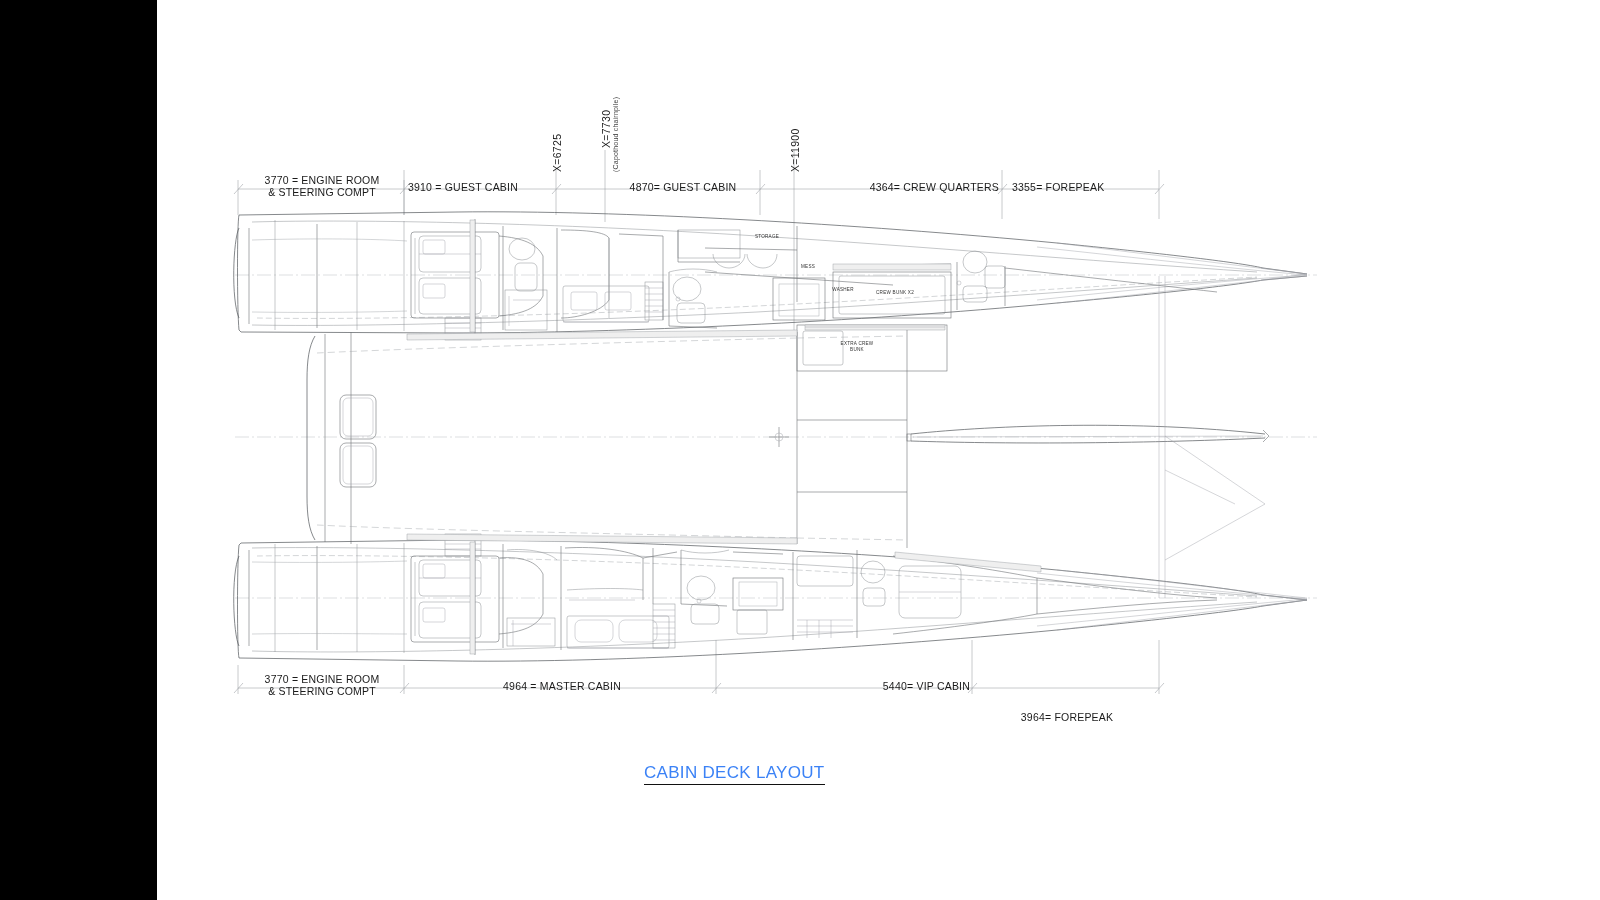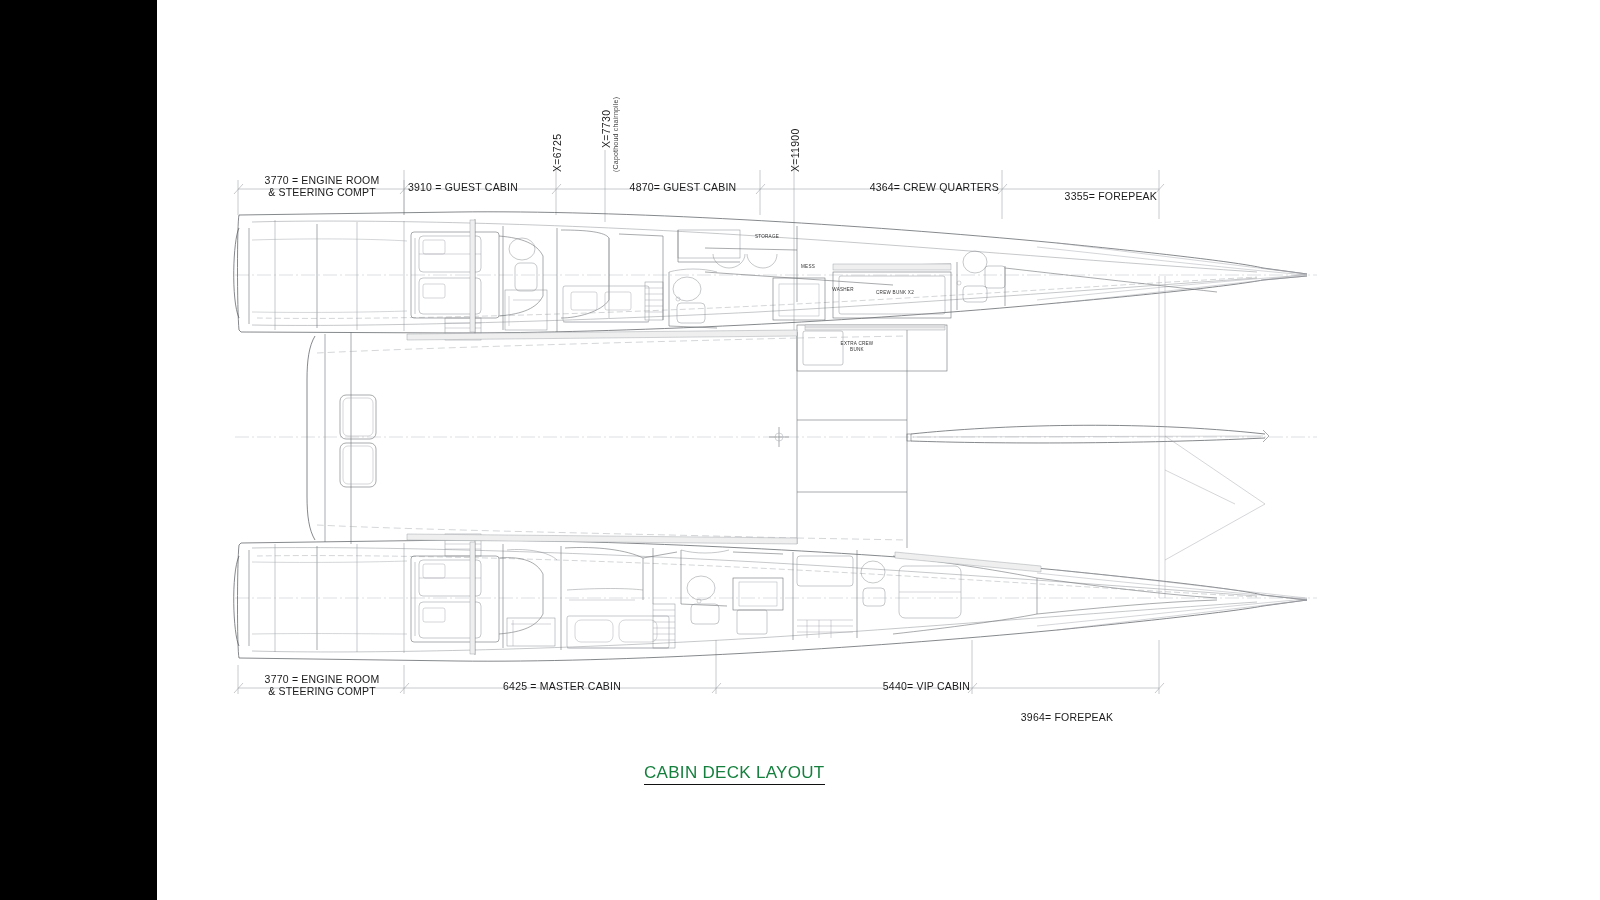--- a/index.html
+++ b/index.html
@@ -5,21 +5,21 @@
   html,body{margin:0;padding:0;background:#000;}
   body{width:1600px;height:900px;overflow:hidden;font-family:"Liberation Sans",sans-serif;}
   #root{position:relative;width:1600px;height:900px;background:#000;}
   #sheet{position:absolute;left:157px;top:0;width:1443px;height:900px;background:#ffffff;}
   .lbl{position:absolute;color:#1a1a1a;white-space:nowrap;font-family:"Liberation Sans",sans-serif;}
   .dimlbl{font-size:10.5px;letter-spacing:.2px;}
   .dimlbl2{font-size:10.5px;letter-spacing:.2px;text-align:center;line-height:11.5px;}
   .roomlbl{font-size:4.6px;letter-spacing:.25px;color:#333;text-align:center;line-height:6px;}
   .vlbl{font-size:10.5px;letter-spacing:.3px;transform-origin:0 0;transform:rotate(-90deg);}
   .vlbl-sm{font-size:7px;letter-spacing:.2px;transform-origin:0 0;transform:rotate(-90deg);color:#444;}
-  #title{position:absolute;font-size:17px;color:#15803d;letter-spacing:.3px;
+  #title{position:absolute;font-size:17px;color:#3b82f6;letter-spacing:.3px;
          border-bottom:1.2px solid #111;padding-bottom:1px;}
   svg{position:absolute;left:0;top:0;}
   .ln{fill:none;stroke:#6f7276;stroke-width:.6;}
   .ln2{fill:none;stroke:#8c9095;stroke-width:.5;}
   .lnd{fill:none;stroke:#a8acb1;stroke-width:.5;}
   .ctr{fill:none;stroke:#b9bdc2;stroke-width:.5;stroke-dasharray:14 3 2 3;}
   .dim{fill:none;stroke:#9a9ea3;stroke-width:.55;}
   .hull{fill:none;stroke:#5e6165;stroke-width:.75;}
   .fine{fill:none;stroke:#a0a4a9;stroke-width:.45;}
   .deck{fill:#efefef;stroke:#9b9fa4;stroke-width:.45;}
@@ -356,30 +356,30 @@
     </div>
     <div class="lbl dimlbl" style="left:251px;top:181px;width:148px;text-align:left;">
       <span>3910</span> <span>= GUEST CABIN</span>
     </div>
     <div class="lbl dimlbl" style="left:452px;top:181px;width:148px;text-align:center;">
       <span>4870</span><span>= GUEST CABIN</span>
     </div>
     <div class="lbl dimlbl" style="left:646px;top:181px;width:196px;text-align:right;">
       <span>4364</span><span>= CREW QUARTERS</span>
     </div>
-    <div class="lbl dimlbl" style="left:855px;top:190px;width:145px;text-align:right;">
+    <div class="lbl dimlbl" style="left:855px;top:181px;width:145px;text-align:left;">
       <span>3355</span><span>= FOREPEAK</span>
     </div>
 
     <div class="lbl dimlbl2" style="left:85px;top:674px;width:160px;">
       <span>3770</span> <span>= ENGINE ROOM</span><br>
       <span>&amp; STEERING COMPT</span>
     </div>
     <div class="lbl dimlbl" style="left:251px;top:680px;width:308px;text-align:center;">
-      <span>6425</span> <span>= MASTER CABIN</span>
+      <span>4964</span> <span>= MASTER CABIN</span>
     </div>
     <div class="lbl dimlbl" style="left:563px;top:680px;width:250px;text-align:right;">
       <span>5440</span><span>= VIP CABIN</span>
     </div>
     <div class="lbl dimlbl" style="left:819px;top:680px;width:182px;text-align:center;margin-top:31px;">
       <span>3964</span><span>= FOREPEAK</span>
     </div>
 
     <div class="lbl vlbl" style="left:394px;top:172px;"><span>X=6725</span></div>
 

